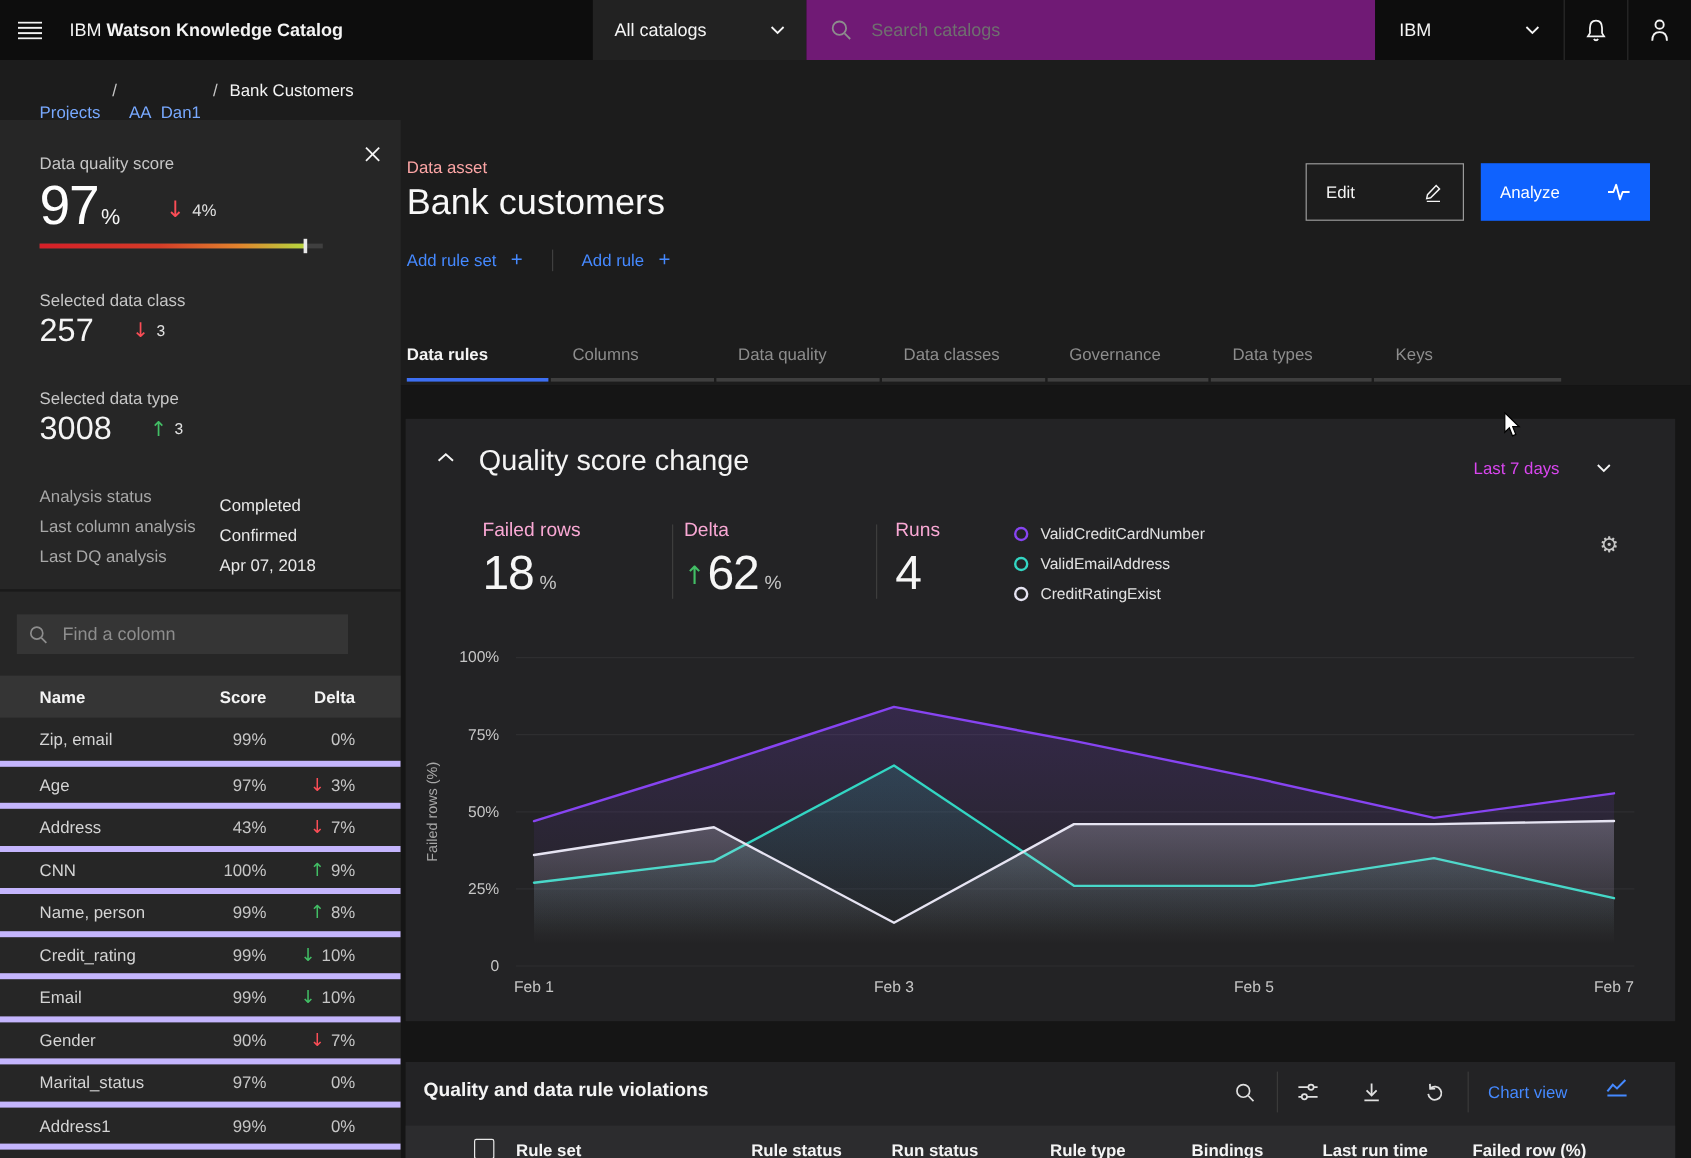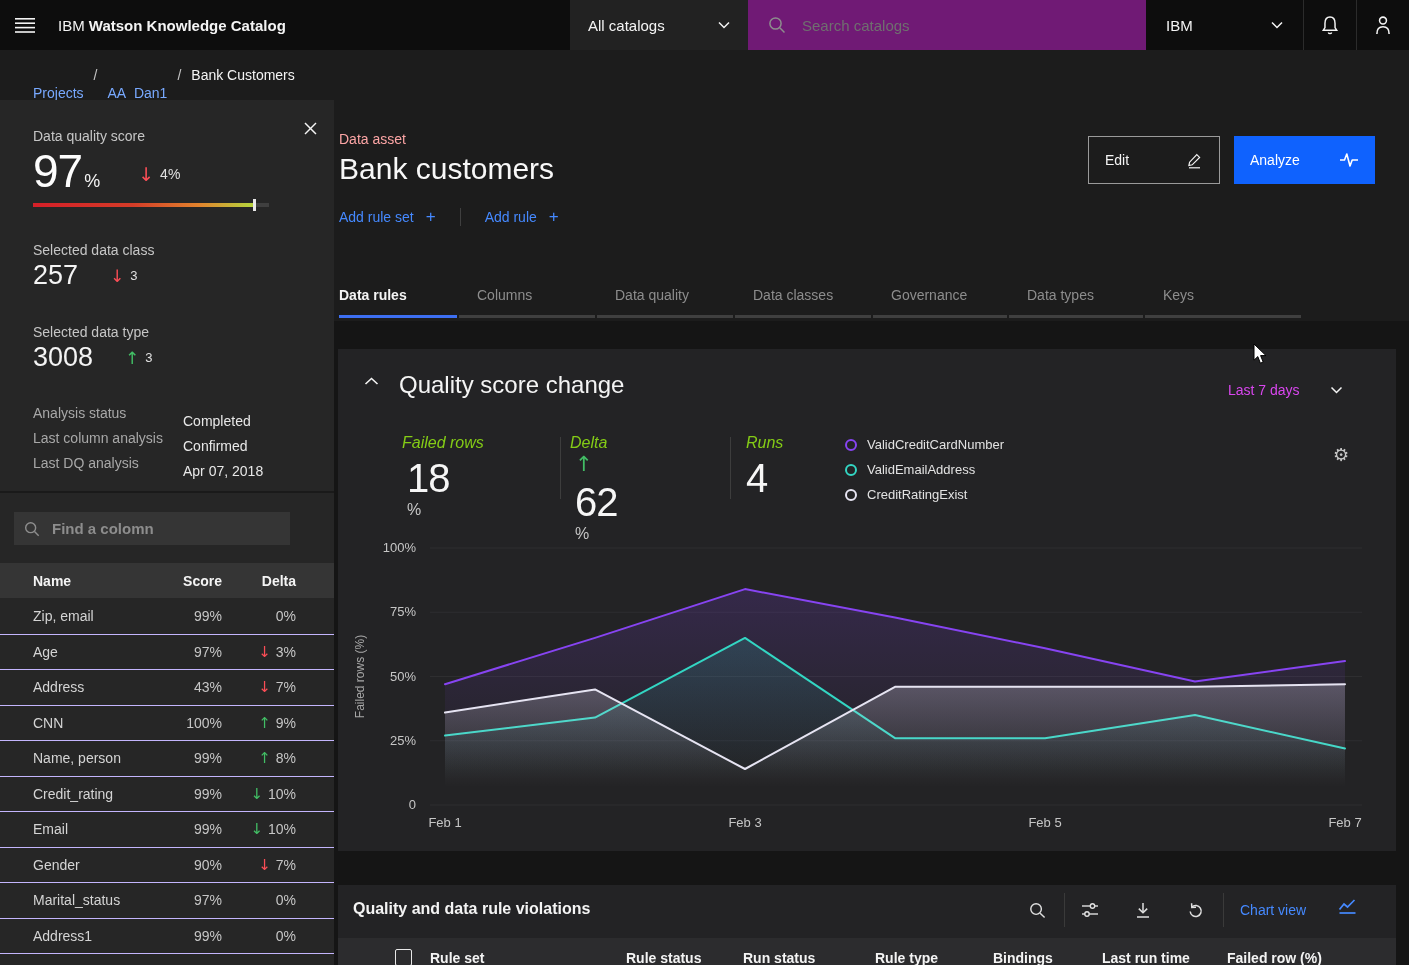--- a/index.html
+++ b/index.html
@@ -5,21 +5,21 @@
   html,body{margin:0;padding:0;}
   body{
     width:1409px;height:965px;position:relative;overflow:hidden;
     background:#151515;color:#f4f4f4;
     font-family:"Liberation Sans","DejaVu Sans",sans-serif;
     -webkit-font-smoothing:antialiased;
   }
   svg{display:block}
   
   .navbar{position:absolute;top:0;left:0;right:0;height:50px;background:#0d0d0d;display:flex;z-index:30;}
-  .nav-left{display:flex;align-items:center;width:570px;}
+  .nav-left{display:flex;align-items:center;width:494px;}
   .nav-burger{width:50px;height:50px;display:flex;align-items:center;justify-content:center;cursor:pointer;}
   .brand{font-size:15px;color:#f4f4f4;white-space:nowrap;margin-left:8px;}
   .brand b{font-weight:700;}
   .nav-catalogs{width:178px;background:#222222;display:flex;align-items:center;justify-content:space-between;padding:0 18px;font-size:15px;box-sizing:border-box;cursor:pointer;}
   .nav-search{flex:1;background:#701a75;display:flex;align-items:center;gap:14px;padding:0 20px;}
   .nav-search input{background:transparent;border:none;outline:none;color:#c6c6c6;font-size:15px;flex:1;font-family:inherit;}
   .nav-search input::placeholder{color:#6f6f6f;}
   .nav-account{width:157px;display:flex;align-items:center;justify-content:space-between;padding:0 20px;font-size:15px;box-sizing:border-box;cursor:pointer;background:#0d0d0d;}
   .nav-icon-seg{width:53px;border-left:1px solid #2b2b2b;display:flex;align-items:center;justify-content:center;cursor:pointer;box-sizing:border-box;}
   
@@ -49,28 +49,28 @@
   .mini-stat{position:absolute;left:33px;display:flex;align-items:center;}
   .mini-val{font-size:27px;font-weight:300;color:#f4f4f4;}
   .mini-stat .arr{font-size:17px;margin-left:32px;}
   .mini-delta{font-size:13px;color:#e0e0e0;margin-left:6px;}
   .meta-rows{position:absolute;left:33px;top:300px;right:16px;}
   .meta-row{display:flex;height:25px;align-items:center;font-size:14px;}
   .meta-label{width:150px;color:#a8a8a8;}
   .meta-value{color:#e8e8e8;margin-top:16px;}
   .sdivider{position:absolute;left:0;right:0;top:391px;height:2px;background:#1a1a1a;}
   .sb-search{position:absolute;left:14px;top:412px;width:276px;height:33px;background:#353535;display:flex;align-items:center;gap:10px;padding:0 10px;box-sizing:border-box;}
-  .sb-search input{background:transparent;border:none;outline:none;color:#c6c6c6;font-size:15px;flex:1;font-family:inherit;font-weight:bold;}
+  .sb-search input{background:transparent;border:none;outline:none;color:#c6c6c6;font-size:15px;flex:1;font-family:inherit;}
   .sb-search input::placeholder{color:#8d8d8d;}
   .theader{position:absolute;left:0;right:0;top:463px;height:35px;background:#353535;display:flex;align-items:center;font-size:14px;font-weight:700;color:#f4f4f4;}
   .theader .hname{margin-left:33px;flex:1;}
   .theader .hscore{width:58px;text-align:right;}
   .theader .hdelta{width:74px;text-align:right;padding-right:38px;}
   .srows{position:absolute;left:0;right:0;top:498px;bottom:0;overflow:hidden;}
-  .srow{display:flex;height:35.5px;align-items:center;font-size:14px;border-top:1px solid #c4b5fd;box-sizing:border-box;cursor:pointer;}
+  .srow{display:flex;height:35.5px;align-items:center;font-size:14px;border-top:5px solid #c4b5fd;box-sizing:border-box;cursor:pointer;}
   .srow:first-child{border-top:none;}
   .sname{margin-left:33px;flex:1;color:#d4d4d4;}
   .sscore{width:58px;text-align:right;color:#c6c6c6;}
   .sdelta{width:74px;text-align:right;padding-right:38px;color:#c6c6c6;display:flex;justify-content:flex-end;align-items:center;gap:5px;}
   .sdelta .arr{font-size:15px;}
   
   .asset-type{position:absolute;left:34px;top:31px;font-size:14px;color:#fca5a5;}
   .asset-title{position:absolute;left:34px;top:52px;font-size:30px;font-weight:300;color:#f8f8f8;}
   .rule-links{position:absolute;left:34px;top:107px;display:flex;align-items:center;font-size:14px;color:#4589ff;}
   .rule-link{display:flex;align-items:center;gap:12px;cursor:pointer;}
@@ -85,22 +85,22 @@
   .tab.active .tab-label{padding-left:0;}
   .tab .tab-underline{position:absolute;left:0;right:0;bottom:0;height:3px;background:#3f3f3f;}
   .tab.active .tab-underline{background:#3d6ff2;}
   
   .card{position:absolute;background:#232325;padding-left:24px;}
   .chart-card{left:338px;top:349px;width:1034px;height:502px;}
   .cc-collapse{position:absolute;left:26px;top:28px;cursor:pointer;}
   .cc-title{position:absolute;left:61px;top:22px;font-size:24px;font-weight:400;color:#f4f4f4;}
   .cc-range{position:absolute;left:890px;top:33px;display:flex;align-items:center;gap:30px;font-size:14px;color:#d946ef;cursor:pointer;}
   .kpi{position:absolute;top:85px;}
-  .kpi-label{font-size:16px;color:#84cc16;font-style:italic;}
-  .kpi-valrow{display:flex;align-items:baseline;margin-top:4px;flex-direction:column;}
+  .kpi-label{font-size:16px;color:#f9a8d4;}
+  .kpi-valrow{display:flex;align-items:baseline;margin-top:4px;}
   .kpi-val{font-size:40px;font-weight:300;color:#f6f6f6;letter-spacing:-1px;}
   .kpi-unit{font-size:16px;color:#c6c6c6;margin-left:5px;}
   .kpi .arr{font-size:21px;margin-right:2px;position:relative;top:-4px;}
   .kpi-div{position:absolute;top:88px;width:1px;height:62px;background:#3d3d3d;}
   .legend{position:absolute;left:507px;top:83px;}
   .lg-item{display:flex;align-items:center;height:25px;gap:10px;cursor:pointer;}
   .lg-ring{width:8px;height:8px;border-radius:50%;border:2px solid #fff;box-sizing:content-box;}
   .lg-label{font-size:13px;color:#e2e2e2;}
   .gear{position:absolute;left:995px;top:97px;font-size:18px;color:#c6c6c6;font-family:"DejaVu Sans",sans-serif;cursor:pointer;line-height:1;}
   .chart-svg{position:absolute;left:0;top:0;}

